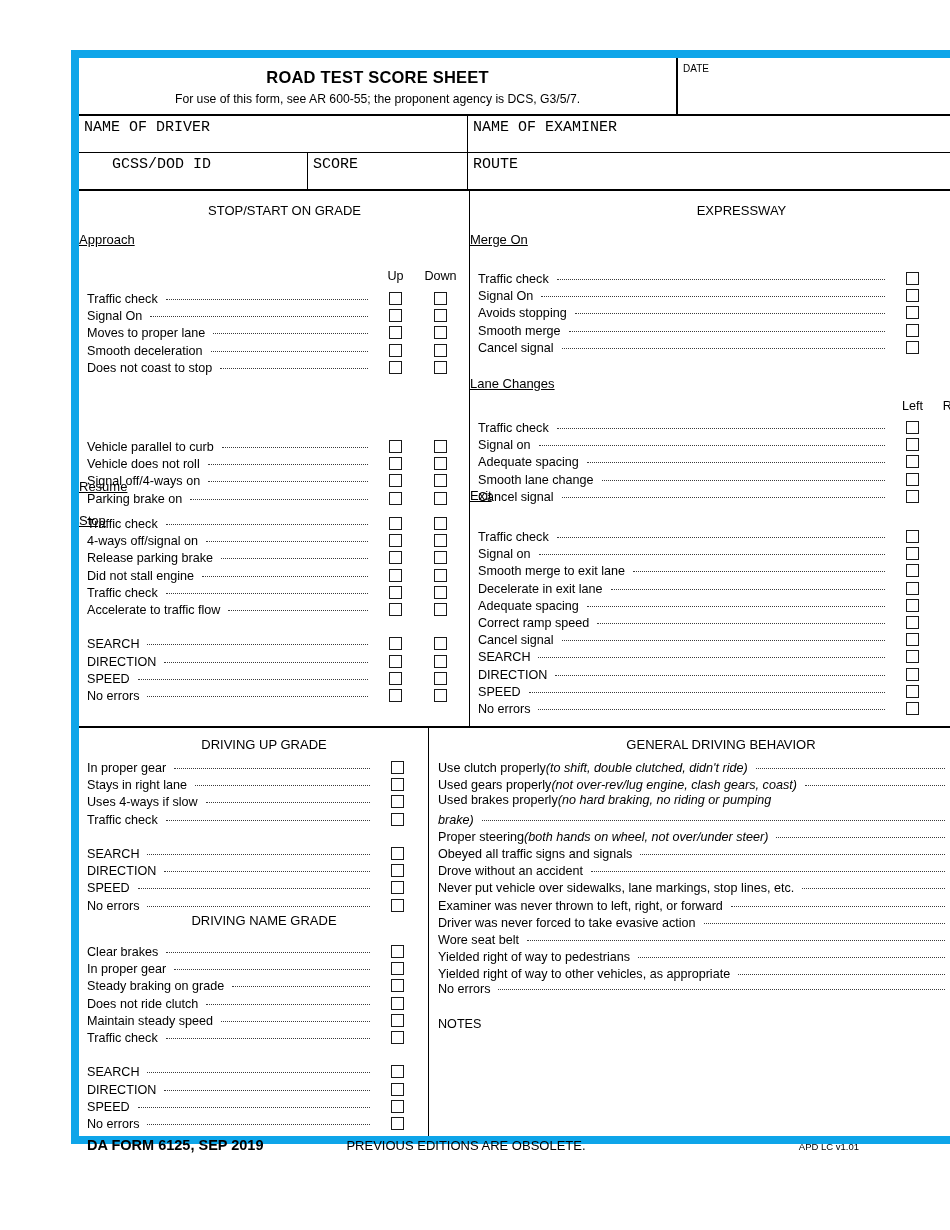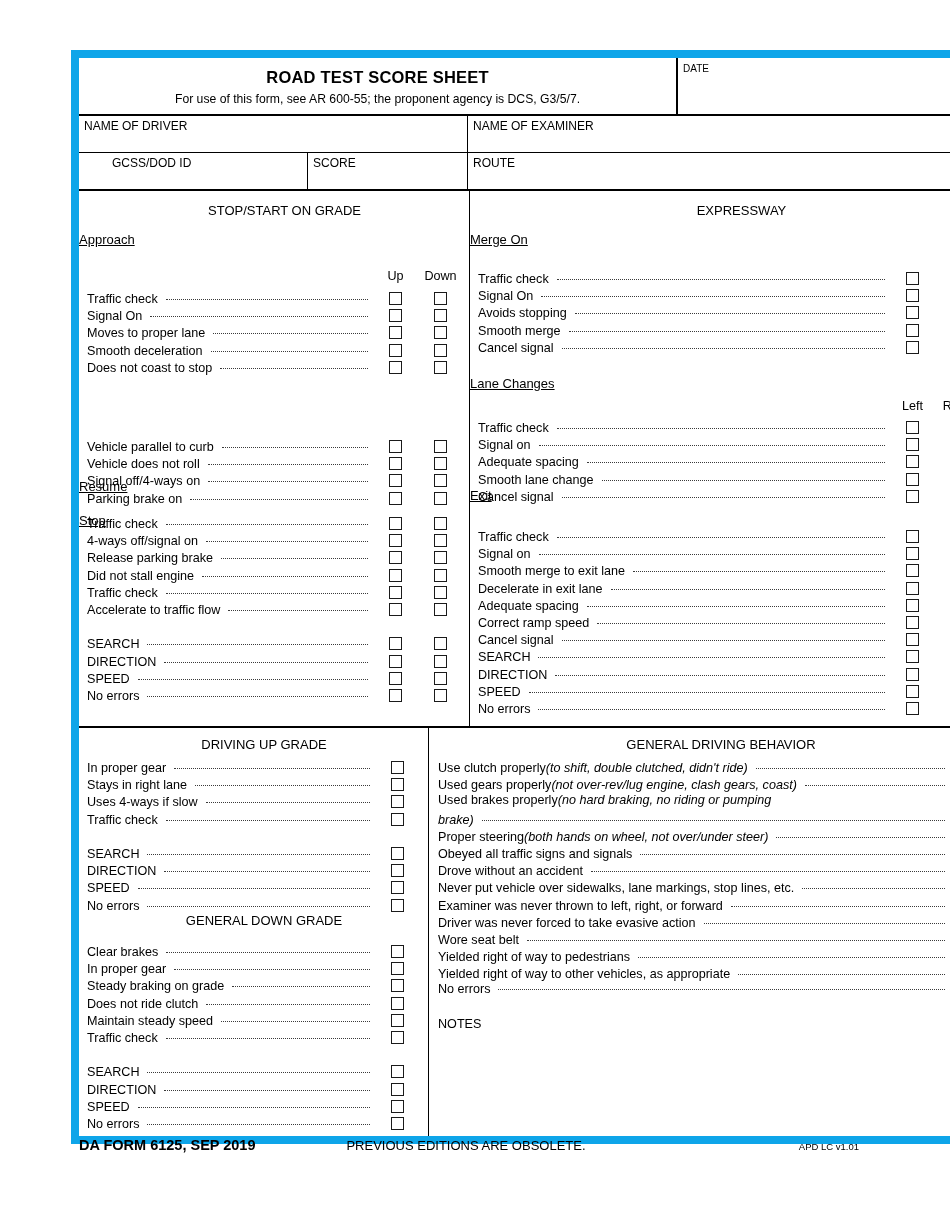--- a/index.html
+++ b/index.html
@@ -62,22 +62,23 @@
   
   .name-row {
     display: flex;
     border-bottom: 1px solid #000;
     height: 36px;
   }
   .name-row.last { border-bottom: 2px solid #000; }
   .cell {
     box-sizing: border-box;
     padding: 3px 0 0 5px;
-    font-size: 12px;
+    font-size: 15px;
     border-right: 1px solid #000;
+    font-family: Liberation Mono, monospace;
   }
   .cell.noborder { border-right: none; }
   .c-driver  { flex: 0 0 389px; }
   .c-gcss    { flex: 0 0 229px; padding-left: 33px; }
   .c-score   { flex: 0 0 160px; }
   .c-right   { flex: 1 1 auto; }
 
   
   .body-upper {
     display: flex;
@@ -190,21 +191,21 @@
   
   .footer {
     position: absolute;
     left: 71px;
     top: 1134px;
     width: 790px;
     height: 26px;
   }
   .f-left {
     position: absolute;
-    left: 8px; top: 3px;
+    left: 16px; top: 3px;
     font-size: 14.5px;
     font-weight: bold;
   }
   .f-center {
     position: absolute;
     left: 0; right: 0; top: 4px;
     text-align: center;
     font-size: 13px;
   }
   .f-right {
@@ -747,21 +748,21 @@
           <div class="item">
             <span class="lbl">No errors</span>
             <span class="lead"></span>
             <span class="lu-box1">
                 <span class="box"></span>
               </span>
           </div>
         </div>
 
         <div class="abs" style="left:0; right:0; top:185px;">
-          <div class="sec-title" style="padding-top:0;">GENERAL DOWN GRADE</div>
+          <div class="sec-title" style="padding-top:0;">DRIVING NAME GRADE</div>
         </div>
 
         <div class="abs items" style="left:8px; right:8px; top:215px;">
           <div class="item">
             <span class="lbl">Clear brakes</span>
             <span class="lead"></span>
             <span class="lu-box1">
                 <span class="box"></span>
               </span>
           </div>

